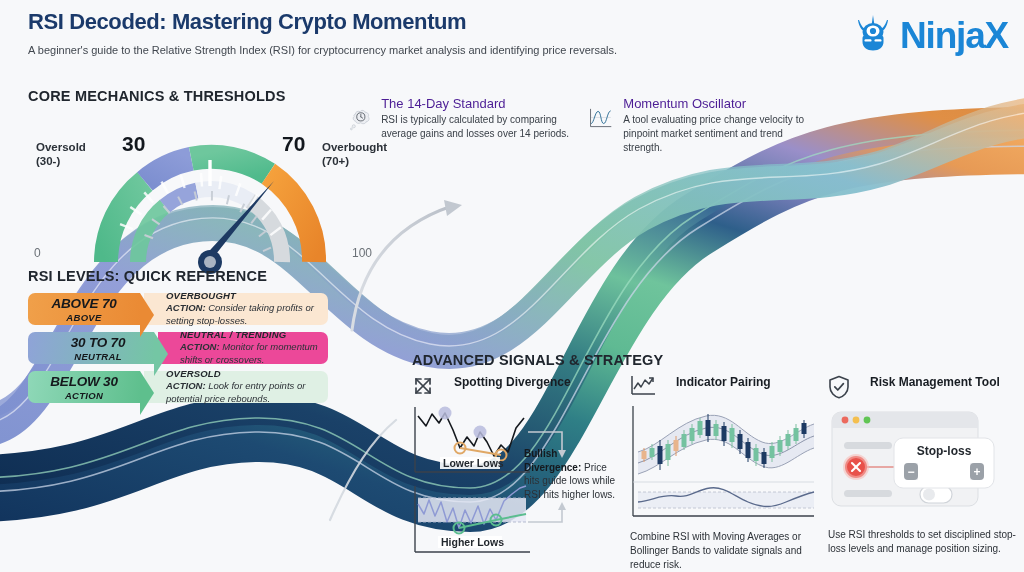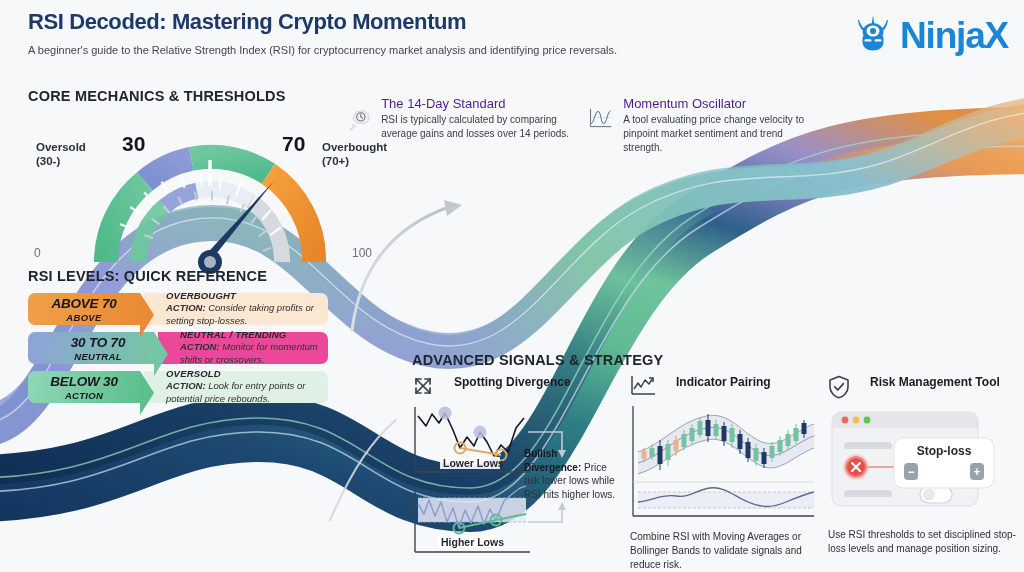--- a/index.html
+++ b/index.html
@@ -398,21 +398,21 @@
 
       <path d="M 116 28 L 150 28 L 150 48" fill="none" stroke="#c3c9d1" stroke-width="1.6"></path>
       <path d="M 146 46 L 150 54 L 154 46 Z" fill="#c3c9d1"></path>
       <path d="M 116 118 L 150 118 L 150 104" fill="none" stroke="#c3c9d1" stroke-width="1.6"></path>
       <path d="M 146 106 L 150 98 L 154 106 Z" fill="#c3c9d1"></path>
     </svg>
   </div>
 
   <div id="div-text">
     <b>Bullish Divergence:</b>
-    <span>Price risk lower lows while RSI hits higher lows.</span>
+    <span>Price hits guide lows while RSI hits higher lows.</span>
   </div>
 
   <div class="layer" id="pair-block">
     <div class="sub-head">
       <svg width="26" height="22" viewBox="0 0 26 22">
         <line x1="2" y1="1" x2="2" y2="19" stroke="#3b424b" stroke-width="1.5"></line>
         <line x1="2" y1="19" x2="25" y2="19" stroke="#3b424b" stroke-width="1.5"></line>
         <path d="M 4 14 L 8 8 L 11 12 L 15 5 L 19 9 L 23 3" fill="none" stroke="#3b424b" stroke-width="1.5" stroke-linejoin="round"></path>
         <path d="M 19 3 L 23 3 L 23 7" fill="none" stroke="#3b424b" stroke-width="1.5"></path>
       </svg>

